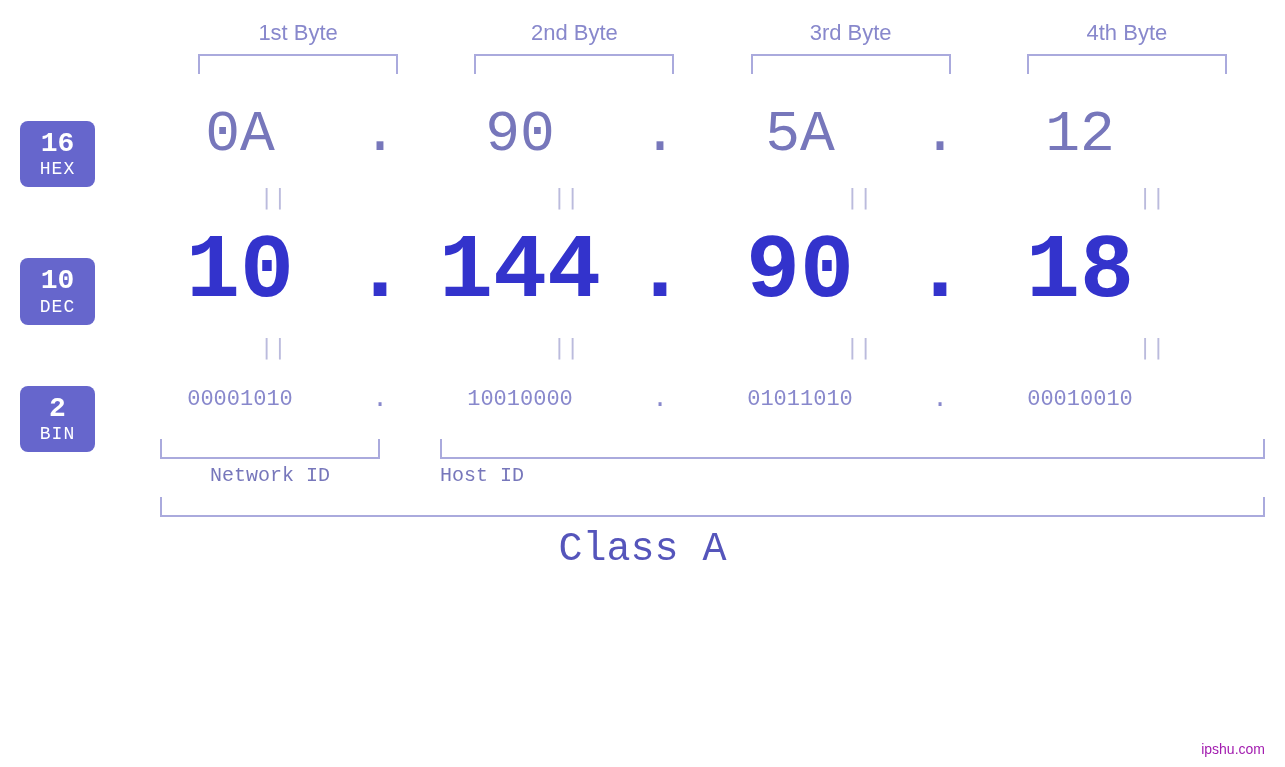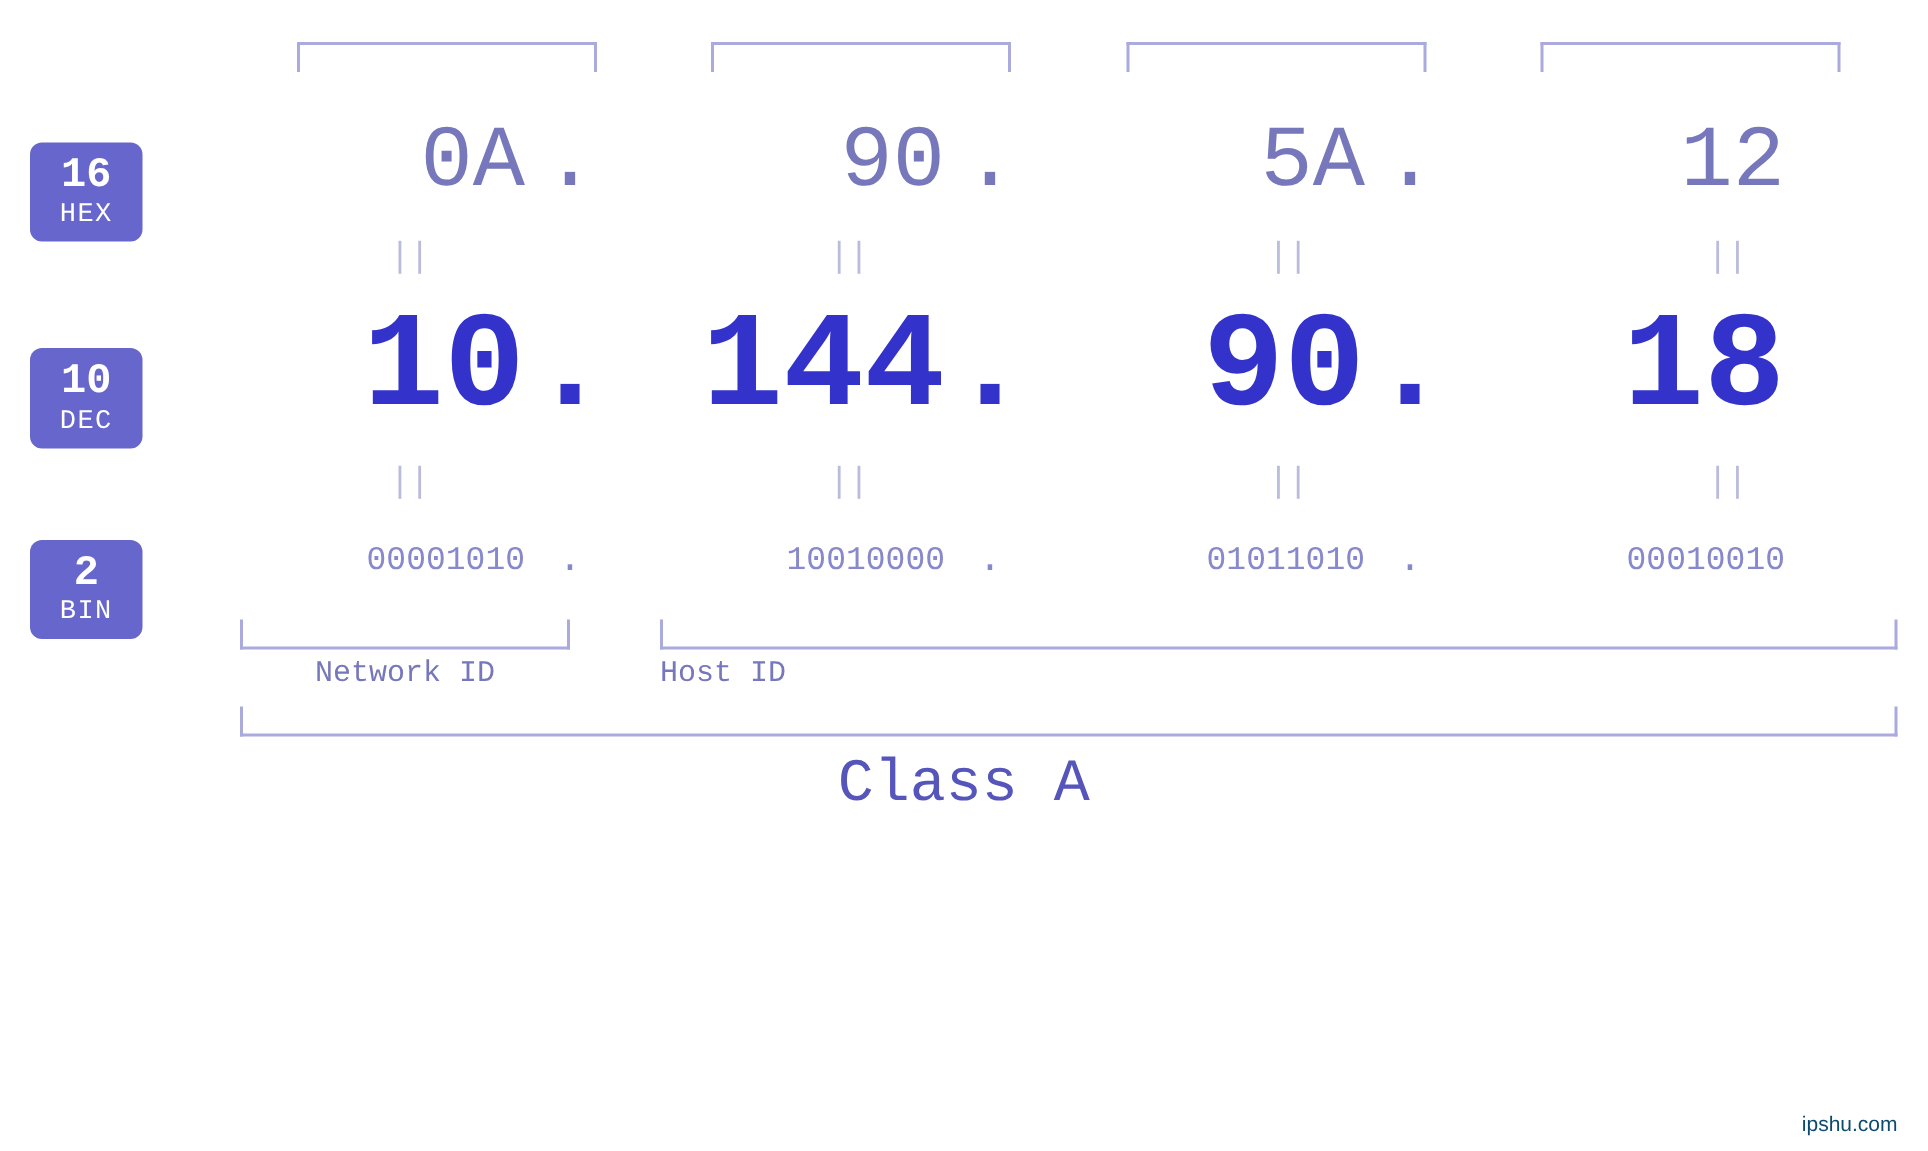--- a/index.html
+++ b/index.html
@@ -77,21 +77,21 @@
     .bin-value {
       color: #8888cc;
       font-size: 22px;
       font-family: Liberation Mono, monospace;
     }
 
     .watermark {
       position: absolute;
       bottom: 10px;
       right: 20px;
-      color: #0c4a6e;
+      color: #a21caf;
       font-size: 14px;
       font-family: Arial, sans-serif;
     }
 
     
     .section-row {
       display: flex;
       flex-direction: row;
       align-items: center;
       width: 1285px;
@@ -106,35 +106,41 @@
 
     .values-cols {
       display: flex;
       flex-direction: row;
       align-items: center;
       flex: 1;
     }
 
     .byte-value-cell {
       width: 220px;
-      text-align: right;
+      text-align: center;
     }
 
     .dot-cell {
       width: 60px;
       text-align: center;
     }
   </style>
 </head>
 <body>
 
 <div class="main-container">
 
   <div style="display:flex; flex-direction:row; width:1285px; margin-bottom:8px;">
     <div style="width:160px;"></div>
+    <div style="flex:1; display:flex; justify-content:space-around;">
+      <div class="byte-header">1st Byte</div>
+      <div class="byte-header">2nd Byte</div>
+      <div class="byte-header">3rd Byte</div>
+      <div class="byte-header">4th Byte</div>
+    </div>
     <div style="width:20px;"></div>
   </div>
 
   <div style="display:flex; flex-direction:row; width:1285px; margin-bottom:15px;">
     <div style="width:160px;"></div>
     <div style="flex:1; display:flex; justify-content:space-around;">
       <div class="bracket-top"></div>
       <div class="bracket-top"></div>
       <div class="bracket-top"></div>
       <div class="bracket-top"></div>

